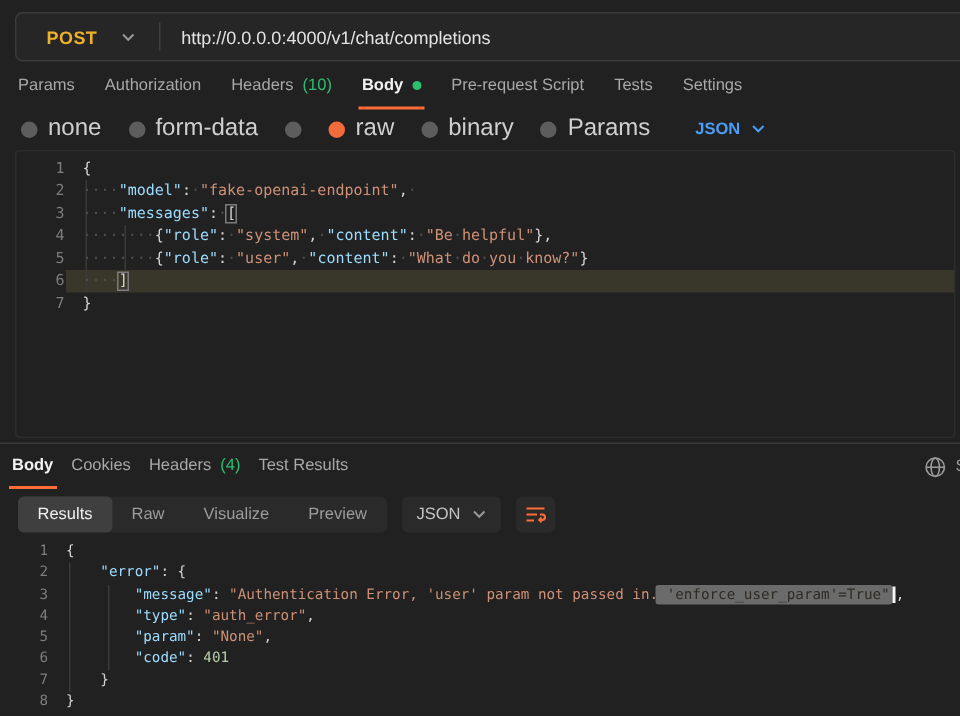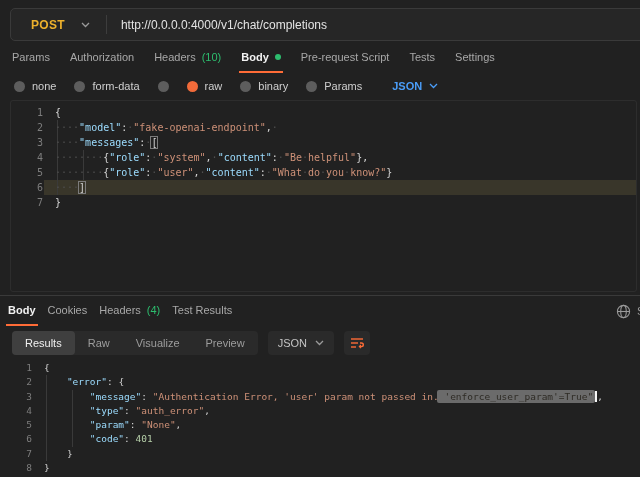--- a/index.html
+++ b/index.html
@@ -40,21 +40,21 @@
   .tab.active { color:#f2f2f2;font-weight:bold; }
   .tab.active::after {
     content:""; position:absolute; left:-2px; right:-2px; bottom:-3px; height:2px;
     background:var(--accent_orange,#ff6c37);
   }
   .tab .count { color:var(--green,#2dbd6e);text-align:center; }
   .tab .dot { width:6px; height:6px; border-radius:50%; background:var(--green,#2dbd6e); }
 
   
   .type-row { left:14px; top:76px; height:20px; display:flex; align-items:center; gap:18px; }
-  .radio-item { display:flex; align-items:center; gap:7px; font-size:11px; color:#cfcfcf; cursor:pointer; }
+  .radio-item { display:flex; align-items:center; gap:7px; font-size:16px; color:#cfcfcf; cursor:pointer; }
   .radio-circle { width:11px; height:11px; border-radius:50%; background:#5d5d5d; }
   .radio-item.selected .radio-circle { background:#f26b3a; border:2px solid #f26b3a; }
   .fmt-select { display:flex; align-items:center; gap:7px; margin-left:12px;
     color:var(--link_blue,#4a9df8); font-size:11px; font-weight:bold; cursor:pointer; }
 
   
   .editor { font-family:"DejaVu Sans Mono", monospace; }
   .req-editor {
     left:10px; top:100px; width:627px; height:192px;
     border:1px solid #2d2d2d; border-radius:3px; overflow:hidden;

